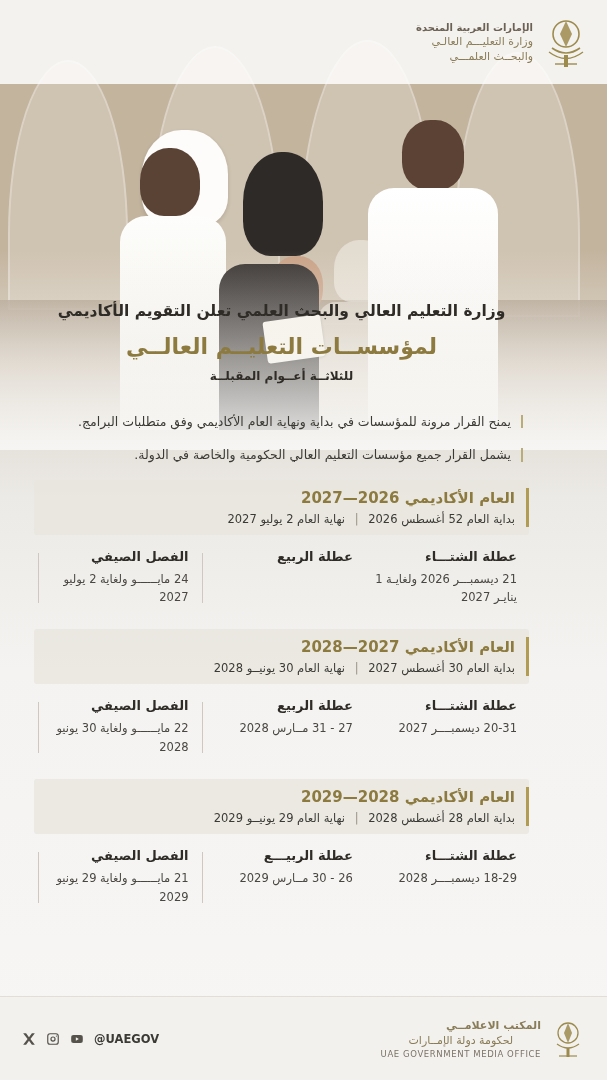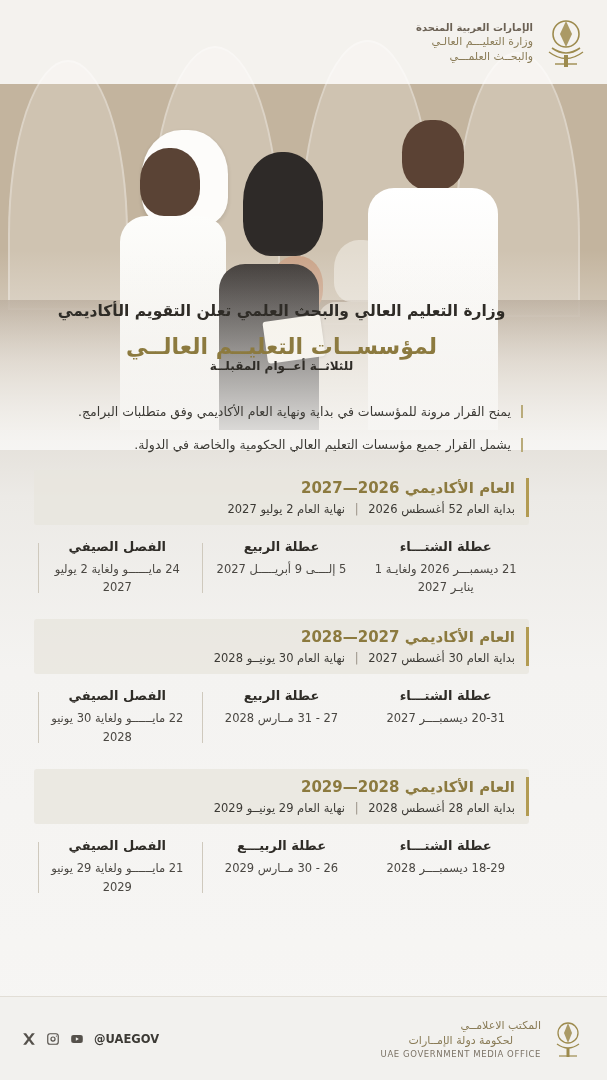--- a/index.html
+++ b/index.html
@@ -87,20 +87,21 @@
     position: absolute; left: 4px; top: 286px; width: 555px;
     padding: 0 30px 0 30px;
   }
   .title-block { text-align: center; padding-top: 16px; }
   .t-line1 {
     font-size: 15.5px; color: #2f2c27; font-weight: bold; letter-spacing: .2px;
     margin-bottom: 14px;
   }
   .t-line2 {
     font-size: 22px; color: #8c7a3f; font-weight: bold; letter-spacing: 2px;
+    margin-bottom: 10px;
   }
   .t-line3 {
     font-size: 12px; color: #2f2c27; font-weight: bold; letter-spacing: 2px;
   }
 
   .notes { margin-top: 28px; padding-right: 6px; }
   .note {
     position: relative; font-size: 12.5px; color: #3c3a35; line-height: 1.7;
     padding-right: 12px; margin-bottom: 12px;
   }
@@ -120,39 +121,39 @@
     content:""; position:absolute; right: 0; top: 8px; bottom: 8px; width: 3px; background: #b29b52;
   }
   .year-title { font-size: 15px; font-weight: bold; color: #8c7a3f; margin-bottom: 5px; }
   .year-sub { font-size: 11.5px; color: #3c3a35; }
   .year-sub .sep { color: #9a9287; padding: 0 6px; }
 
   .terms {
     display: flex; flex-direction: row; justify-content: space-between;
     padding: 14px 6px 4px 6px;
   }
-  .term { width: 32%; text-align: center; position: relative; padding: 0 6px; }
+  .term { width: 32%; text-align: right; position: relative; padding: 0 6px; }
   .term + .term::after {
     content:""; position:absolute; left: -2px; top: 4px; bottom: 4px; width: 1px;
     background: #cfc9bd;
   }
   .term-name { font-size: 13px; font-weight: bold; color: #2f2c27; letter-spacing: 2px; margin-bottom: 6px; }
   .term-dates { font-size: 11.5px; color: #4a4742; line-height: 1.65; }
 
   
   .footer {
     position: absolute; bottom: 0; left: 0; width: 607px; height: 84px;
     background: #f2f1ee; border-top: 1px solid #e2ded6;
     display: flex; align-items: center; justify-content: space-between;
     padding: 0 22px;
   }
   .foot-left { display: flex; align-items: center; gap: 10px; }
   .foot-emblem { width: 34px; height: 42px; }
   .foot-text { display:flex; flex-direction: column; gap: 2px; }
-  .foot-text .fl1 { font-size: 11px; color: #8a7c57; letter-spacing: 1.5px; }
+  .foot-text .fl1 { font-size: 11px; color: #8a7c57; letter-spacing: 1.5px; font-weight: bold; }
   .foot-text .fl2 { font-size: 11px; color: #8a7c57; letter-spacing: 1.5px; text-align: center; }
   .foot-text .fl3 { font-size: 8.5px; color: #7c7366; letter-spacing: .6px; }
   .social { display: flex; align-items: center; gap: 10px; direction: ltr; }
   .social .ic { width: 14px; height: 14px; fill: #55514b; }
   .handle { font-size: 11.5px; color: #3c3a35; font-weight: bold; }
 </style>
 </head>
 <body>
 
 <div class="poster">
@@ -226,21 +227,20 @@
             <span>نهاية العام 2 يوليو 2027</span>
           </div>
         </div>
         <div class="terms">
           <div class="term">
             <div class="term-name">عطلة الشتـــاء</div>
             <div class="term-dates">21 ديسمبـــر 2026 ولغايـة 1 ينايـر 2027</div>
           </div>
           <div class="term">
             <div class="term-name">عطلة الربيع</div>
-            <div class="term-dates">5 إلــــى 9 أبريـــــل 2027</div>
           </div>
           <div class="term">
             <div class="term-name">الفصل الصيفي</div>
             <div class="term-dates">24 مايــــــو ولغاية 2 يوليو 2027</div>
           </div>
         </div>
       </div>
 
       <div class="year-block">
         <div class="year-head">

